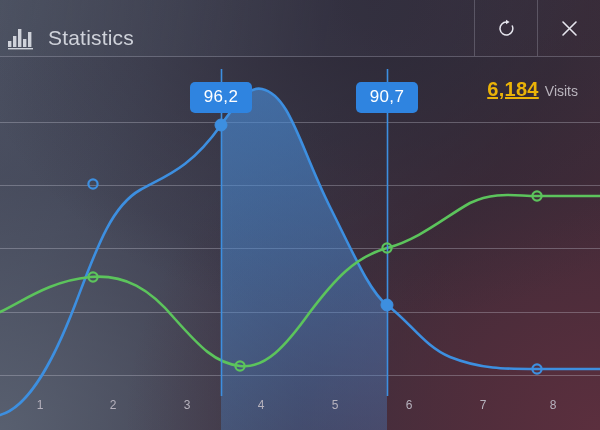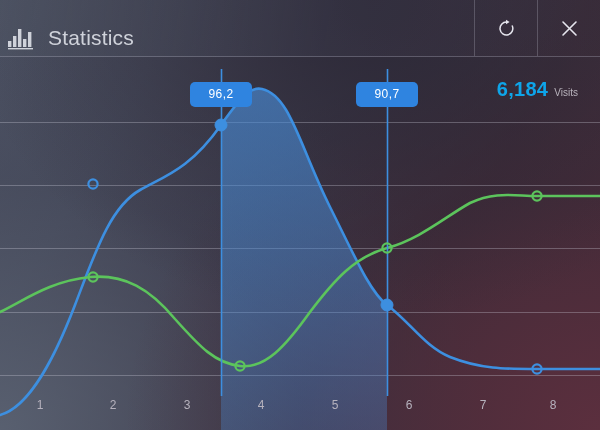--- a/index.html
+++ b/index.html
@@ -96,41 +96,42 @@
     right: 22px;
     top: 78px;
     display: flex;
     align-items: baseline;
     gap: 6px;
     white-space: nowrap;
   }
   .visits-num {
     font-size: 20px;
     font-weight: bold;
-    color: #0ea5e9;
+    color: #eab308;
     letter-spacing: 0.3px;
+    text-decoration: underline;
   }
   .visits-label {
-    font-size: 10px;
+    font-size: 14px;
     font-weight: 400;
     color: #b9b4bd;
   }
 
   .badge {
     position: absolute;
     top: 82px;
     transform: translateX(-50%);
     min-width: 62px;
     padding: 5px 10px 6px;
     box-sizing: border-box;
     text-align: center;
     border-radius: 5px;
     background: #2f84e0;
     color: #ffffff;
-    font-size: 12px;
+    font-size: 17px;
     letter-spacing: 0.4px;
     cursor: pointer;
   }
 
   .xaxis {
     position: absolute;
     left: 0;
     top: 398px;
     width: 600px;
     height: 22px;

